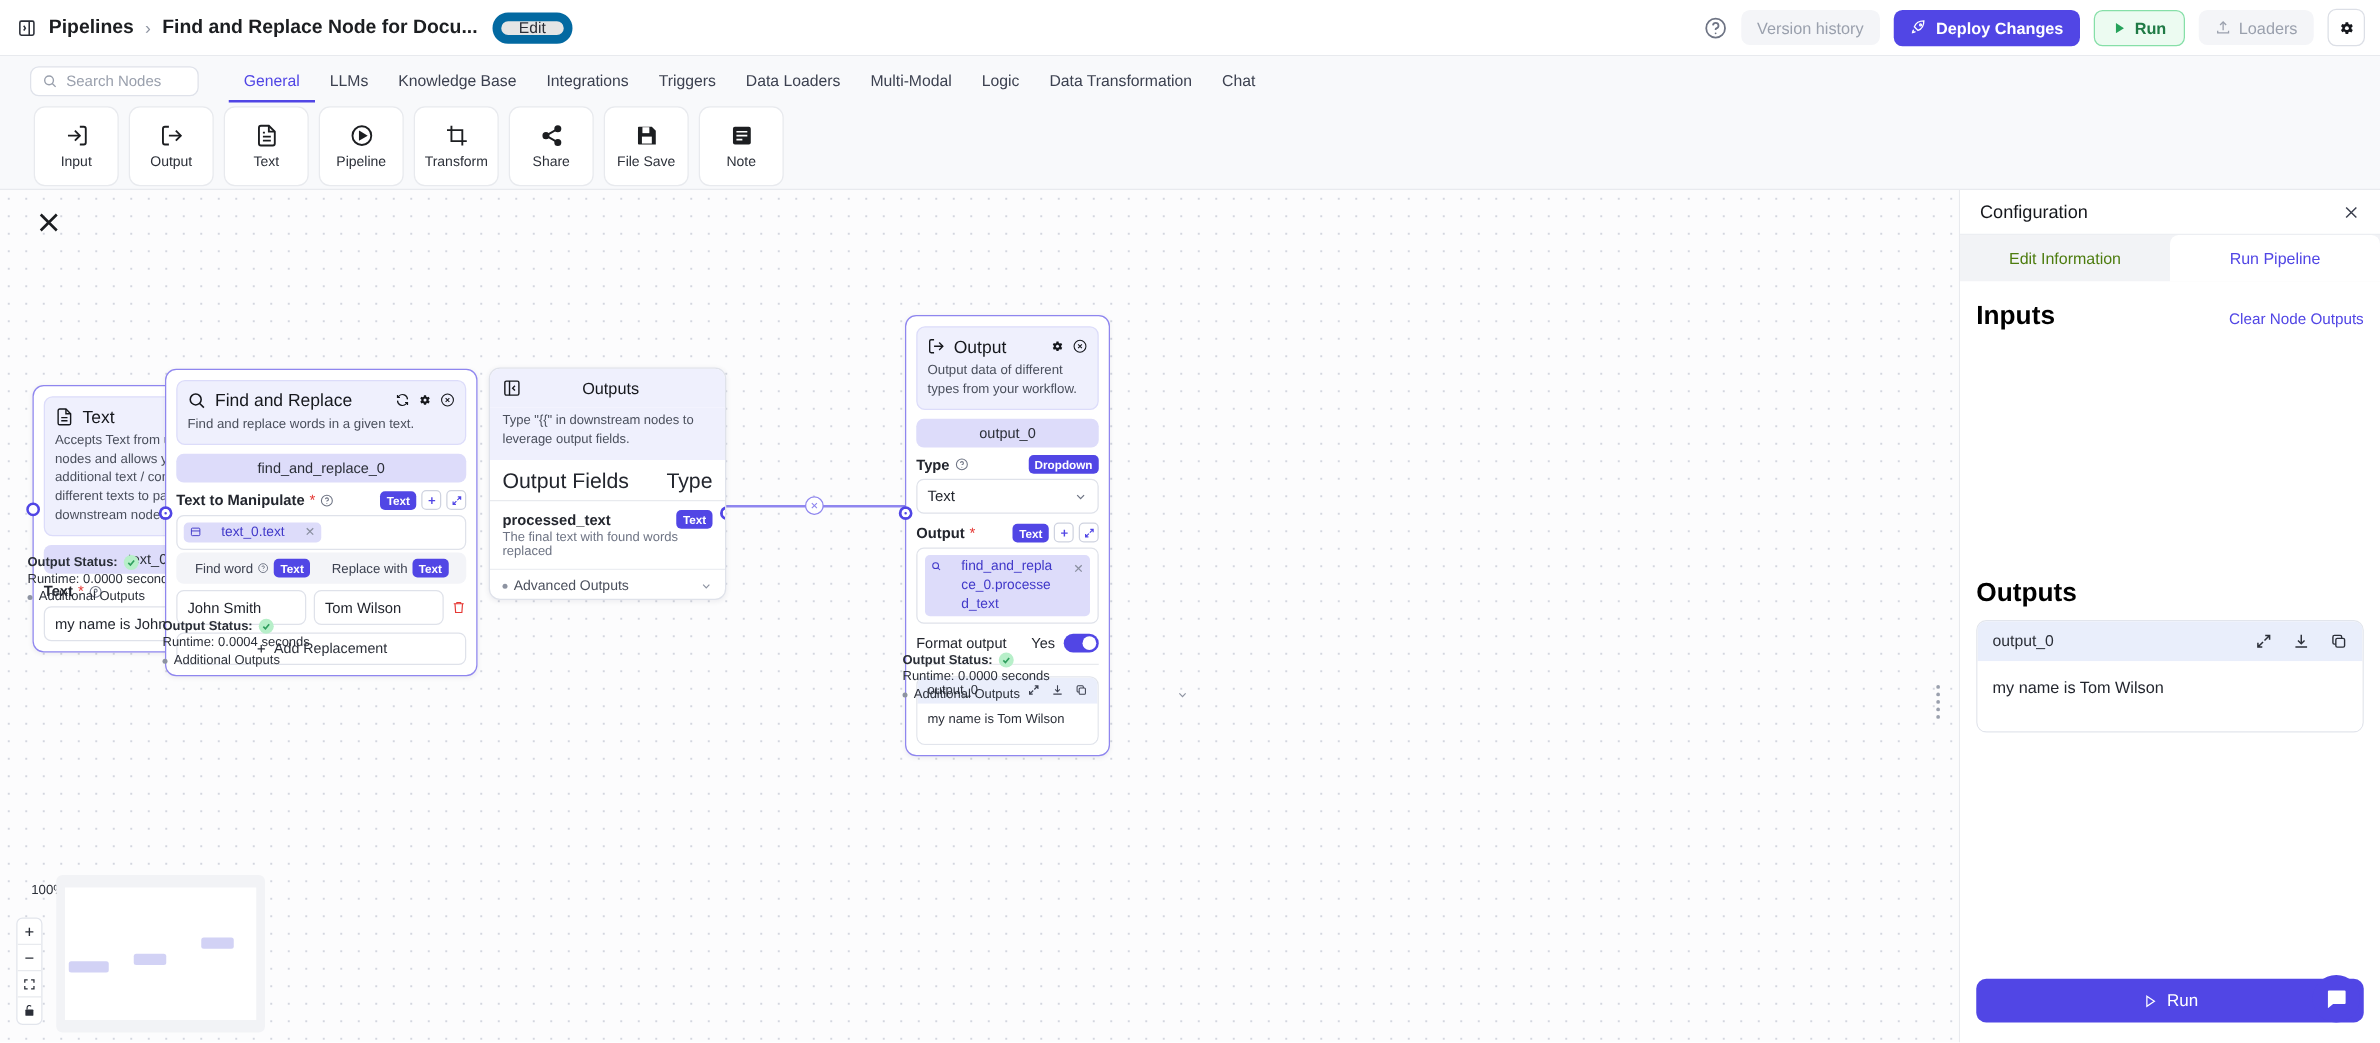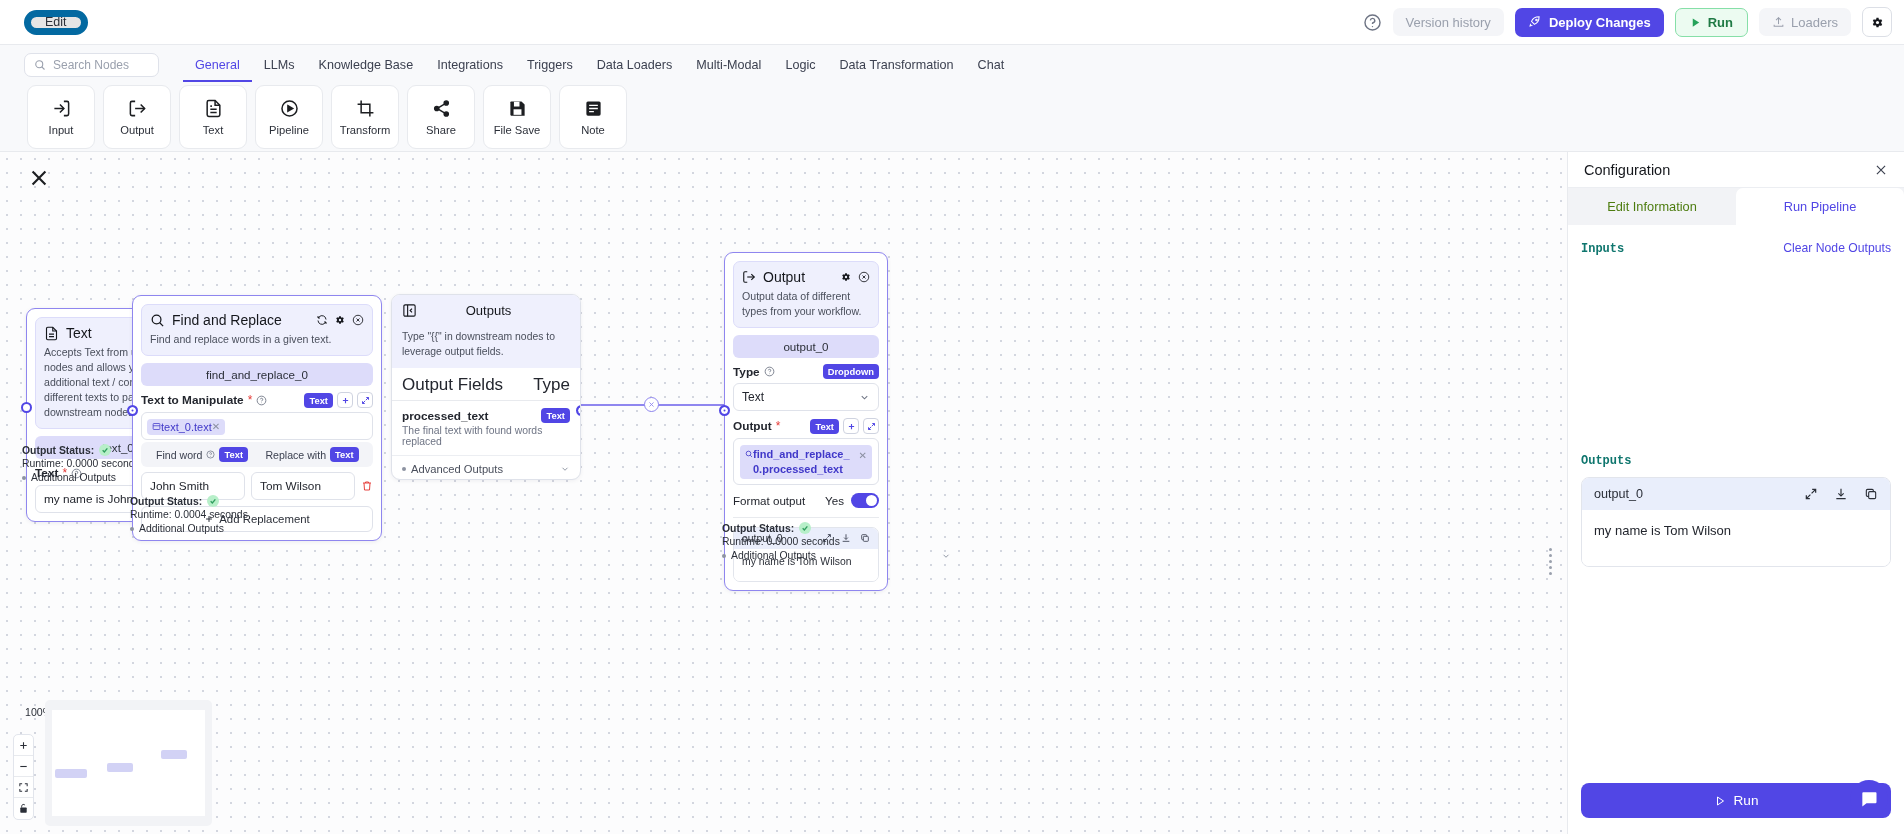--- a/index.html
+++ b/index.html
@@ -102,21 +102,21 @@
   .req { color: #e53935; font-size: 12px; line-height: 1; }
   .badges { margin-left: auto; display: flex; align-items: center; gap: 4px; }
   .tag-text { background: #5146e5; color: #fff; font-size: 9.4px; font-weight: 600;
               border-radius: 4px; padding: 2px 5px; }
   .mini-btn { width: 16px; height: 16px; border: 1px solid #cfd3e0; border-radius: 4px; background: #fff;
               display: flex; align-items: center; justify-content: center; color: #5146e5; cursor: pointer; }
   .txt-input { width: 100%; border: 1px solid #dfe2ea; border-radius: 6px; background: #fff;
                font-size: 11.8px; padding: 6px 8px; color: #23262e; outline: none;
                font-family: "Liberation Sans", sans-serif; }
   .var-box { border: 1px solid #dfe2ea; border-radius: 6px; background: #fff; padding: 4px 5px; }
-  .var-chip { display: inline-flex; align-items: center; gap: 0; background: #dddcfa; border-radius: 4px;
+  .var-chip { display: inline-flex; align-items: center; gap: 16px; background: #dddcfa; border-radius: 4px;
               padding: 2px 5px; font-size: 11px; color: #4038c9; }
   .chip-x { color: #8a8fa0; font-size: 10px; cursor: pointer; }
 
   
   .opanel { position: absolute; background: #fff; border: 1px solid #dfe2ea; border-radius: 9px;
             overflow: hidden; box-shadow: 0 1px 4px rgba(20,20,50,.06); }
   .opanel-head { background: #eff0fd; display: flex; align-items: center; padding: 8px 10px; gap: 8px; }
   .opanel-head .ttl { flex: 1 1 auto; text-align: center; font-size: 13px; color: #15171c; margin-right: 18px; }
   .opanel-note { background: #eff0fd; font-size: 10.4px; color: #4a4f5c; line-height: 1.45;
                  padding: 3px 10px 9px; }
@@ -196,21 +196,21 @@
   .cfg-head .x { margin-left: auto; color: #3c4150; cursor: pointer; }
   .cfg-tabs { display: flex; background: #f2f3f6; }
   .cfg-tab { flex: 1 1 0; text-align: center; font-size: 12.8px; padding: 11px 0; color: #4d7c0f; cursor: pointer; }
   .cfg-tab.active { background: #fff; color: #5146e5; border-radius: 7px 7px 0 0; }
   .seg { display: flex; margin: 9px 13px 0; border: 1px solid #e2e5ec; border-radius: 8px; overflow: hidden; }
   .seg-i { flex: 1 1 0; text-align: center; font-size: 11.6px; padding: 9px 0; color: #5c6270;
            border-right: 1px solid #e8eaee; cursor: pointer; }
   .seg-i:last-child { border-right: none; }
   .seg-i.active { background: #eceef2; color: #15171c; font-weight: 700; }
   .sec-row { display: flex; align-items: baseline; padding: 16px 13px 0; }
-  .sec-title { font-size: 12px; font-weight: 700; color: #0f766e; font-family: Liberation Mono, monospace; }
+  .sec-title { font-size: 21px; font-weight: 700; color: #000000; }
   .sec-link { margin-left: auto; font-size: 12.2px; color: #5146e5; cursor: pointer; }
   .cfg-body { flex: 1 1 auto; overflow: hidden; }
   .ocard { margin: 9px 13px 0; border: 1px solid #e2e5ec; border-radius: 8px; overflow: hidden; }
   .ocard-head { background: #e9eefb; display: flex; align-items: center; padding: 9px 12px; }
   .ocard-head .n { font-size: 12.6px; color: #2b2f38; flex: 1 1 auto; }
   .ocard-head .ics { display: flex; gap: 16px; color: #2b2f38; }
   .ocard-body { background: #fff; padding: 13px 12px 28px; font-size: 13px; color: #23262e; }
   .cfg-foot { padding: 0 13px 16px; }
   .run-big { width: 100%; height: 35px; background: #5146e5; color: #fff; border: none; border-radius: 8px;
              font-size: 13.6px; display: flex; align-items: center; justify-content: center; gap: 8px;
@@ -220,20 +220,32 @@
   .chat-bubble { position: absolute; right: 16px; bottom: 16px; width: 38px; height: 38px; border-radius: 50%;
                  background: #5146e5; display: flex; align-items: center; justify-content: center; cursor: pointer; }
   svg { display: block; }
 </style>
 </head>
 <body>
 
 <div id="app">
 
   <div class="topbar">
+    <div class="bc">
+      <span class="bc-icon">
+        <svg width="15" height="15" viewBox="0 0 24 24" fill="none" stroke="currentColor" stroke-width="2">
+          <rect x="3" y="3" width="18" height="18" rx="2"></rect>
+            <path d="M15 3v18"></path>
+            <path d="M8 9l2 3-2 3"></path>
+        </svg>
+      </span>
+      <span class="bc-root">Pipelines</span>
+      <span class="bc-sep">›</span>
+      <span class="bc-title">Find and Replace Node for Docu...</span>
+    </div>
     <button class="edit-btn">Edit</button>
 
     <div class="topbar-right">
       <span class="help-icon">
         <svg width="19" height="19" viewBox="0 0 24 24" fill="none" stroke="currentColor" stroke-width="1.8">
           <circle cx="12" cy="12" r="9.5"></circle>
             <path d="M9.3 9.2a2.8 2.8 0 1 1 3.4 3.1c-.5.2-.7.7-.7 1.2v.5"></path>
             <circle cx="12" cy="17.2" r="0.9" fill="currentColor" stroke="none"></circle>
         </svg>
       </span>
@@ -756,21 +768,21 @@
             </span>
           </div>
           <div class="var-box" style="padding:5px 6px;">
             <span class="var-chip" style="width:100%; align-items:flex-start;">
               <span style="margin-top:3px;">
                 <svg width="8" height="8" viewBox="0 0 24 24" fill="none" stroke="#4038c9" stroke-width="2.4">
                   <circle cx="10.5" cy="10.5" r="7"></circle>
                     <path d="M15.6 15.6L21 21"></path>
                 </svg>
               </span>
-              <span style="flex:1 1 auto; word-break:break-all; line-height:1.35;font-weight:bold;">find_and_replace_0.processed_text</span>
+              <span style="flex:1 1 auto; word-break:break-all; line-height:1.35;">find_and_replace_0.processed_text</span>
               <span class="chip-x" style="margin-top:3px;">✕</span>
             </span>
           </div>
 
           <div class="toggle-row">
             <span class="lbl">Format output</span>
             <span class="yes">Yes</span>
             <span class="switch"></span>
           </div>
 

